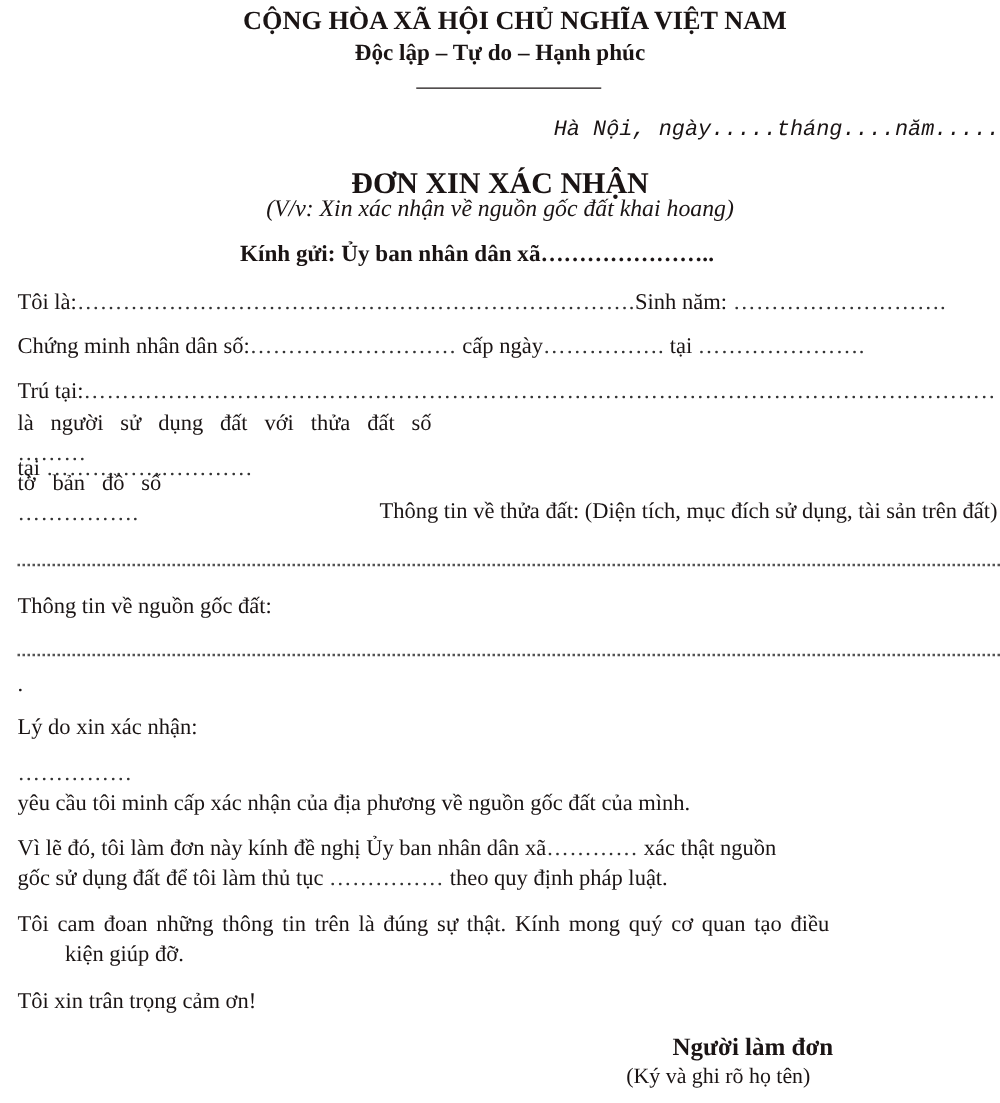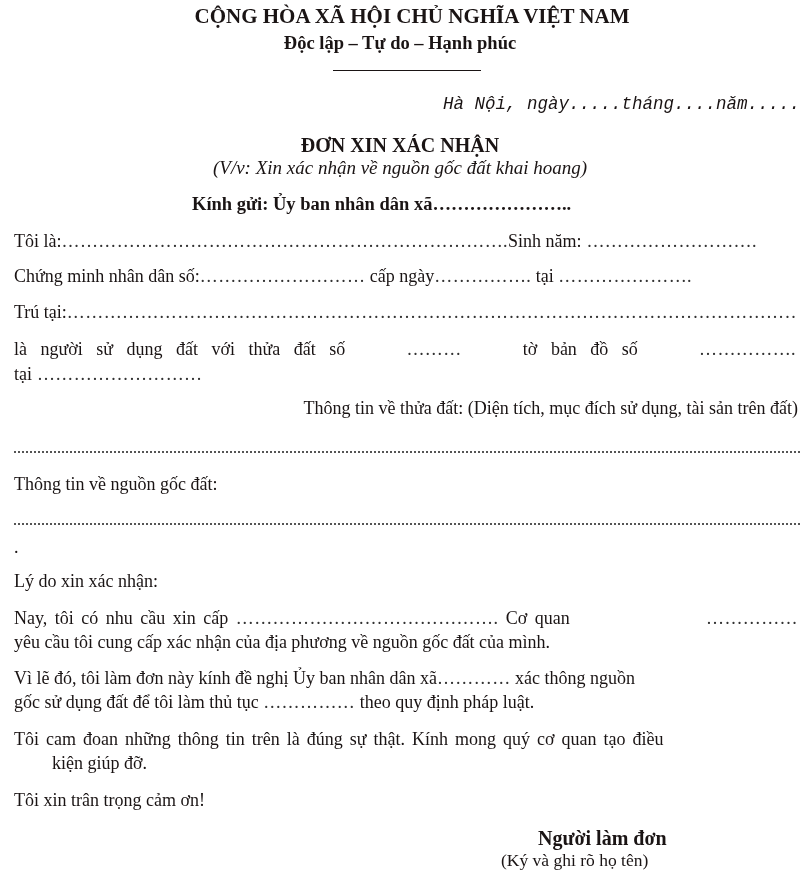--- a/index.html
+++ b/index.html
@@ -39,21 +39,21 @@
     }
     .place-date {
       top: 94px;
       right: 0px;
       font-size: 17.5px;
       font-style: italic;
       font-family: Liberation Mono, monospace;
     }
     .title {
       top: 134px;
-      font-size: 20px;
+      font-size: 24px;
       font-weight: bold;
     }
     .subtitle {
       top: 157px;
       font-size: 19px;
       font-style: italic;
     }
     .recipient {
       top: 194px;
       font-size: 18.5px;
@@ -110,21 +110,21 @@
 </div>
 
 <div class="line" style="top:264px;">
   <span>Chứng minh nhân dân số:</span><span class="dots">………………………</span><span> cấp ngày</span><span class="dots">…………….</span><span> tại </span><span class="dots">………………….</span>
 </div>
 
 <div class="line" style="top:300px;text-align:center;">
   <span>Trú tại:</span><span class="dots">…………………………………………………………………………………………………………</span>
 </div>
 
-<div class="line" style="top:337px; display:flex; justify-content:space-between; right:4px;">
+<div class="line" style="top:326px; display:flex; justify-content:space-between; right:4px;flex-direction:column;">
   <span style="word-spacing:9px;">là người sử dụng đất với thửa đất số</span>
   <span class="dots">………</span>
   <span style="word-spacing:9px;">tờ bản đồ số</span>
   <span class="dots">…………….</span>
 </div>
 <div class="line" style="top:362px;">
   <span>tại</span><span class="dots"> ………………………</span>
 </div>
 
 <div class="line" style="top:396px;text-align:right;">
@@ -138,29 +138,28 @@
 <div class="dotline" style="top:523px;"></div>
 <div class="line" style="top:535px;">
   <span>.</span>
 </div>
 
 <div class="line" style="top:569px;">
   <span>Lý do xin xác nhận:</span>
 </div>
 
 <div class="line" style="top:606px; display:flex; justify-content:space-between; right:2px;">
-  <span style="word-spacing:3px;"><span>Nay, tôi có nhu cầu xin cấp </span><span class="dots">…………………………………….</span><span> Cơ quan </span></span>
   <span class="dots">……………</span>
 </div>
 <div class="line" style="top:630px;">
-  <span>yêu cầu tôi cung cấp xác nhận của địa phương về nguồn gốc đất của mình.</span>
+  <span>yêu cầu tôi minh cấp xác nhận của địa phương về nguồn gốc đất của mình.</span>
 </div>
 
 <div class="line" style="top:666px;">
-  <span>Vì lẽ đó, tôi làm đơn này kính đề nghị Ủy ban nhân dân xã</span><span class="dots">…………</span><span> xác thông nguồn</span>
+  <span>Vì lẽ đó, tôi làm đơn này kính đề nghị Ủy ban nhân dân xã</span><span class="dots">…………</span><span> xác thật nguồn</span>
 </div>
 <div class="line" style="top:690px;">
   <span>gốc sử dụng đất để tôi làm thủ tục </span><span class="dots">……………</span><span> theo quy định pháp luật.</span>
 </div>
 
 <div class="line" style="top:727px; word-spacing:2.5px;">
   <span>Tôi cam đoan những thông tin trên là đúng sự thật. Kính mong quý cơ quan tạo điều</span>
 </div>
 <div class="line" style="top:751px;margin-left:38px;">
   <span>kiện giúp đỡ.</span>

